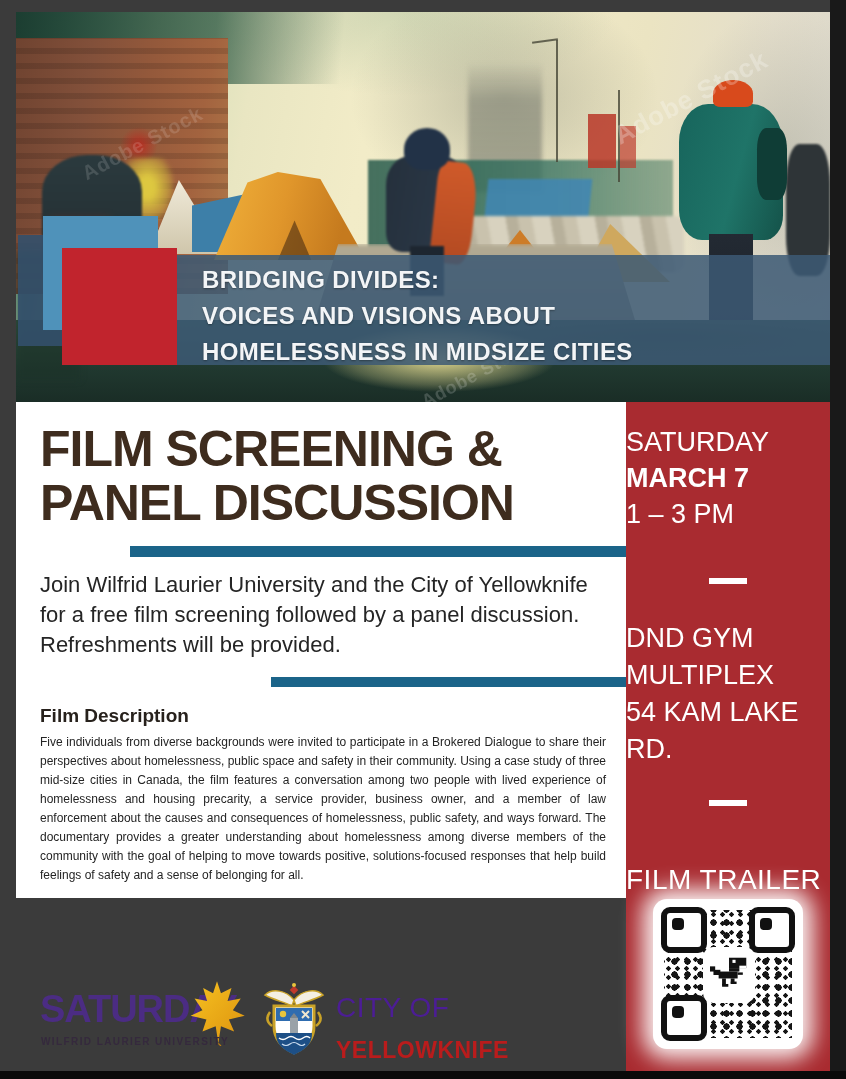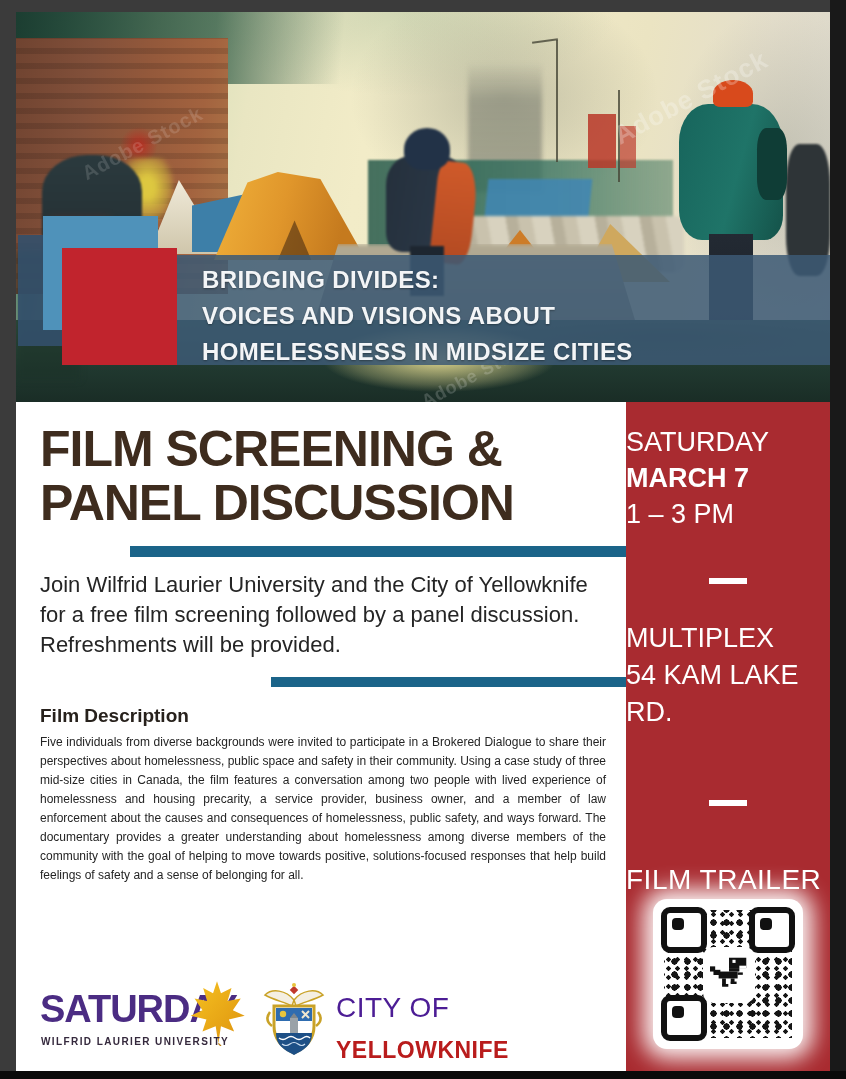--- a/index.html
+++ b/index.html
@@ -76,21 +76,21 @@
   .wm{position:absolute;transform:rotate(-28deg);font-weight:bold;color:rgba(255,255,255,.26);
     font-size:26px;letter-spacing:1px;pointer-events:none;white-space:nowrap;}
   
   .left-rect{position:absolute;left:2px;top:223px;width:45px;height:111px;background:rgba(51,80,107,.9);}
   .band{position:absolute;left:46px;top:243px;width:768px;height:110px;background:rgba(61,90,117,.86);}
   .band-title{position:absolute;left:140px;top:7px;color:#f3f5f7;font-weight:700;font-size:24px;line-height:36px;
     letter-spacing:.4px;text-shadow:0 1px 2px rgba(0,0,0,.35);white-space:nowrap;}
   .sq-blue{position:absolute;left:27px;top:204px;width:115px;height:114px;background:#4f92ba;}
   .sq-red{position:absolute;left:46px;top:236px;width:115px;height:117px;background:#c1242d;}
   
-  .panel{position:absolute;left:16px;top:402px;width:610px;height:669px;background:#ffffff;}
+  .panel{position:absolute;left:16px;top:402px;width:610px;height:496px;background:#ffffff;}
   .h1{position:absolute;left:24px;top:20px;color:#3e2c1e;font-weight:700;font-size:50px;line-height:54px;
       letter-spacing:-1px;white-space:nowrap;}
   .bar{position:absolute;background:#1b6489;height:11px;}
   .bar1{left:114px;top:144px;width:496px;}
   .bar2{left:255px;top:275px;width:355px;height:10px;}
   .intro{position:absolute;left:24px;top:168px;width:548px;color:#252525;font-size:22px;line-height:30px;}
   .fd-head{position:absolute;left:24px;top:303px;color:#27211c;font-size:19px;font-weight:700;text-align:right;}
   .fd-body{position:absolute;left:24px;top:331px;width:566px;color:#242424;font-size:12px;line-height:19px;
       text-align:justify;}
   
@@ -235,20 +235,21 @@
   </div>
 
   <div class="sidebar">
     <div class="sb-date">
       <div>SATURDAY</div>
       <div class="bold">MARCH 7</div>
       <div>1 – 3 PM</div>
     </div>
     <div class="dash dash1"></div>
     <div class="sb-venue">
+      <div>DND GYM</div>
       <div>MULTIPLEX</div>
       <div>54 KAM LAKE</div>
       <div>RD.</div>
     </div>
     <div class="dash dash2"></div>
     <div class="sb-trailer">FILM TRAILER</div>
     <div class="qr">
       <div class="qr-dots"></div>
       <div class="finder f-tl">
           <i></i>

